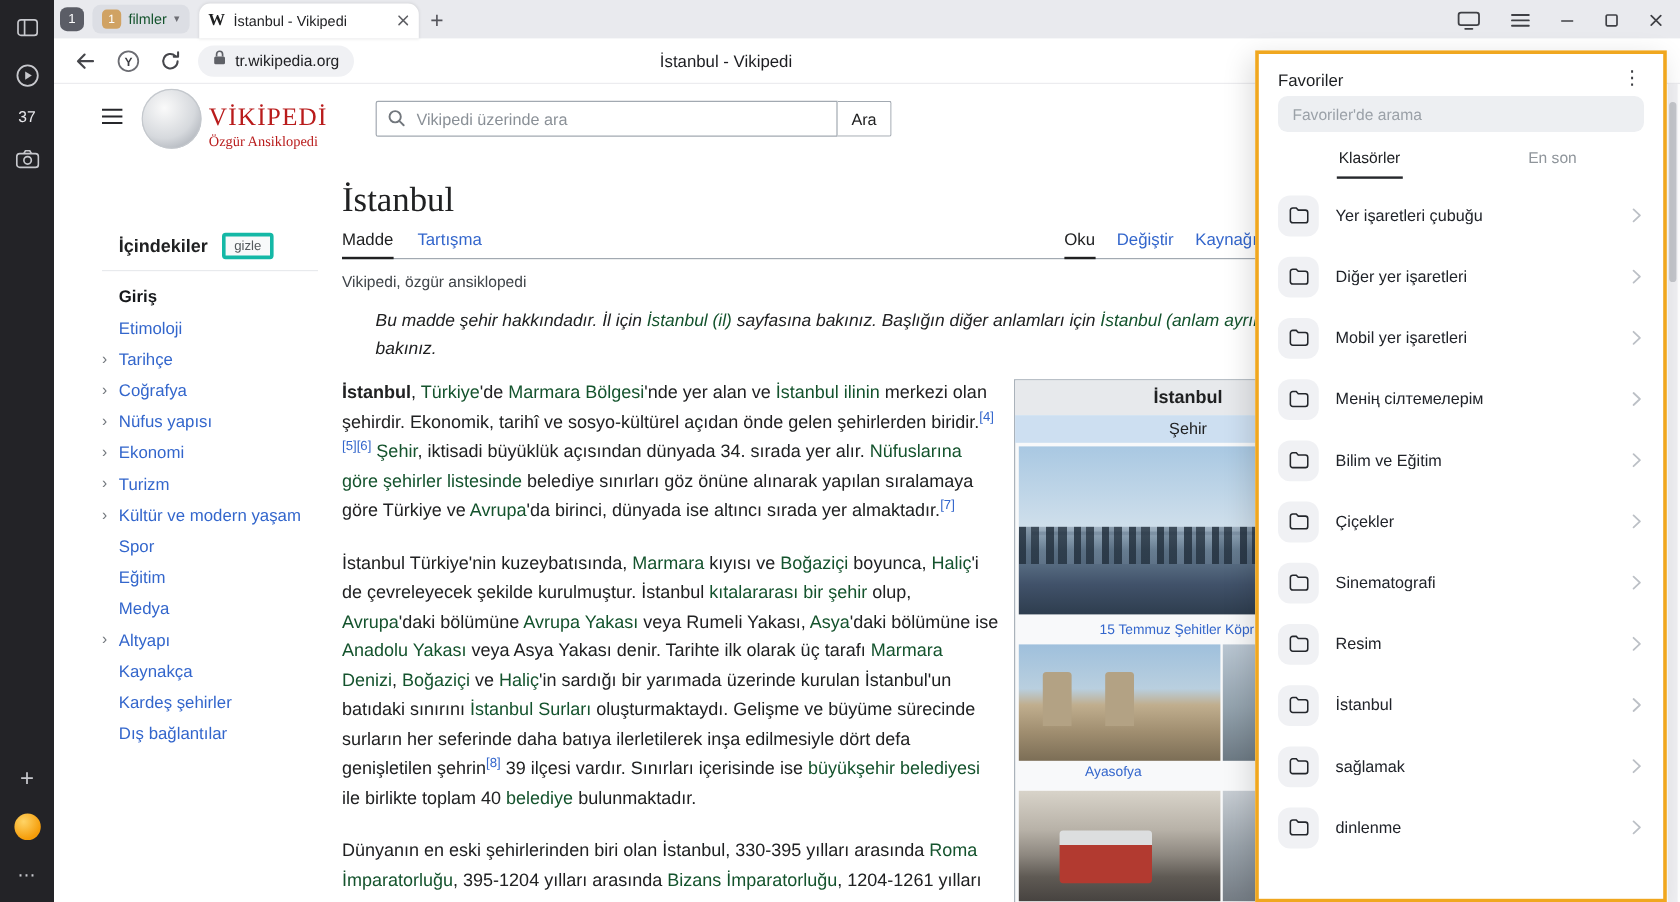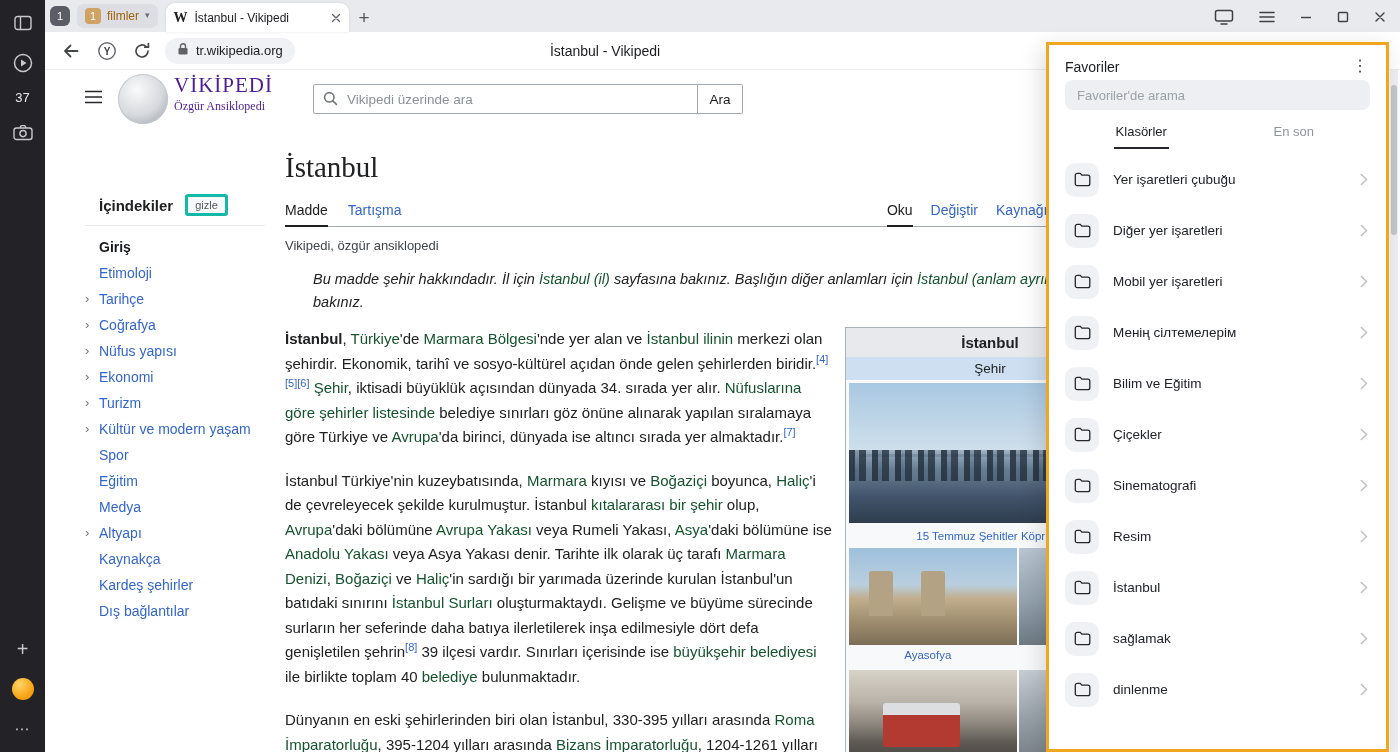--- a/index.html
+++ b/index.html
@@ -17,21 +17,21 @@
   .rail-ai { width:22px; height:22px; border-radius:50%; background:radial-gradient(circle at 35% 30%, #ffd466, #f59d0a 70%); }
   .rail-dots { font-size:15px; letter-spacing:1px; color:#c7c8cd; }
 
   
   .tabbar { position:absolute; left:45px; top:0; right:0; height:32px; background:#e9eaee; display:flex; align-items:flex-end; z-index:10; }
   .pin-badge { width:20px; height:20px; margin:0 0 6px 5px; border-radius:6px; background:#5b5d66; color:#fff;
                font-size:11px; display:flex; align-items:center; justify-content:center; }
   .group-pill { height:24px; margin:0 0 4px 7px; border-radius:7px; background:#dcdee4; display:flex; align-items:center; padding:0 8px; gap:6px; }
   .group-badge { width:16px; height:16px; border-radius:4px; background:#d2a express; }
   .group-badge { width:16px; height:16px; border-radius:4px; background:#d0a263; color:#fff; font-size:10px; display:flex; align-items:center; justify-content:center; }
-  .group-label { font-size:12px; color:#a16207; }
+  .group-label { font-size:12px; color:#14532d; }
   .group-chev { font-size:9px; color:#6d6e74; transform:translateY(-1px); }
   .tab-active { width:183px; height:29px; margin-left:8px; background:#fff; border-radius:9px 9px 0 0;
                 display:flex; align-items:center; padding:0 8px; gap:7px; box-shadow:0 0 3px rgba(0,0,0,.10); }
   .tab-favicon { font-family:"Liberation Serif",serif; font-weight:bold; font-size:14px; color:#202122; }
   .tab-title { flex:1; font-size:12px; color:#202124; white-space:nowrap; overflow:hidden; text-overflow:ellipsis; }
   .newtab { margin:0 0 5px 10px; font-size:19px; color:#55565c; line-height:19px; cursor:pointer; }
   .tab-right { margin-left:auto; display:flex; align-items:center; gap:25px; padding:0 14px 7px 0; }
   .tab-right .tric { cursor:pointer; display:flex; align-items:center; }
 
   
@@ -40,21 +40,21 @@
   .abtn { margin-left:16px; display:flex; align-items:center; cursor:pointer; }
   .url-chip { margin-left:14px; height:26px; border-radius:13px; background:#f0f1f4; display:flex; align-items:center; padding:0 12px; gap:7px; }
   .url-text { font-size:13px; color:#202124; }
   .ab-title { position:absolute; left:560px; transform:translateX(-50%); font-size:14px; color:#1c1d21; }
 
   
   .page { position:absolute; left:45px; top:70px; right:0; bottom:0; background:#fff; overflow:hidden; z-index:1; }
   .wiki-burger { position:absolute; left:39px; top:20px; cursor:pointer; }
   .wiki-logo { position:absolute; left:73px; top:4px; width:50px; height:50px; border-radius:50%;
                background:radial-gradient(circle at 38% 32%, #fafafa, #d6d9dd 55%, #a5aab2 90%); box-shadow:inset 0 0 0 1px #c4c8cd; }
-  .wiki-brand { position:absolute; left:129px; top:3px; font-family:"Liberation Serif",serif; color:#4c1d95; }
+  .wiki-brand { position:absolute; left:129px; top:15px; font-family:"Liberation Serif",serif; color:#b91c1c; }
   .brand-title { font-size:21px; letter-spacing:1px; }
   .brand-sub { font-size:12px; margin-top:1px; }
   .wiki-search { position:absolute; left:268px; top:14px; width:430px; height:30px; display:flex; }
   .ws-box { position:relative; flex:1; }
   .ws-box input { width:100%; height:30px; border:1px solid #a2a9b1; border-radius:2px 0 0 2px; padding:0 8px 0 33px;
                   font-size:13.5px; font-family:inherit; color:#202122; outline:none; }
   .ws-box input::placeholder { color:#8a9097; }
   .ws-mag { position:absolute; left:10px; top:7px; }
   .ws-btn { width:45px; border:1px solid #a2a9b1; border-left:none; background:#fff; font-size:13.5px; font-weight:500;
             color:#202122; cursor:pointer; border-radius:0 2px 2px 0; font-family:inherit; }
@@ -67,21 +67,21 @@
   .toc-list { margin-top:8px; }
   .toc-row { position:relative; padding-left:14px; line-height:26px; font-size:14px; }
   .toc-arrow { position:absolute; left:0; top:0; width:12px; color:#72777d; font-size:13px; visibility:hidden; cursor:pointer; }
   .toc-row.exp .toc-arrow { visibility:visible; }
   .toc-row a, .toc-row .toc-link { color:#3366cc; text-decoration:none; cursor:pointer; }
   .toc-row.cur .toc-link { color:#16181b; font-weight:bold; }
 
   
   .article { position:absolute; left:240px; top:78px; width:880px; }
   .a-title { font-family:"Liberation Serif",serif; font-size:29px; font-weight:400; line-height:38px; color:#202122; }
-  .tabrow { display:flex; align-items:flex-end; border-bottom:1px solid #a2a9b1; margin-top:16px; font-size:14px; }
+  .tabrow { display:flex; align-items:flex-end; border-bottom:1px solid #a2a9b1; margin-top:5px; font-size:14px; }
   .tab-left-grp { display:flex; gap:20px; }
   .tab-right-grp { display:flex; gap:18px; margin-left:auto; }
   .atab { padding-bottom:7px; color:#3366cc; cursor:pointer; white-space:nowrap; }
   .atab.on { color:#202122; border-bottom:2px solid #202122; margin-bottom:-1px; }
   .tagline { margin-top:11px; font-size:13px; color:#3f4449; }
   .hatnote { margin-top:15px; padding-left:28px; font-style:italic; font-size:14.5px; line-height:23px; color:#202122; }
   .cols { display:flex; margin-top:13px; }
   .text-col { width:548px; font-size:15px; line-height:24.5px; color:#202122; }
   .text-col p { margin-bottom:19px; }
   .wlink { color:#14532d; cursor:pointer; }

